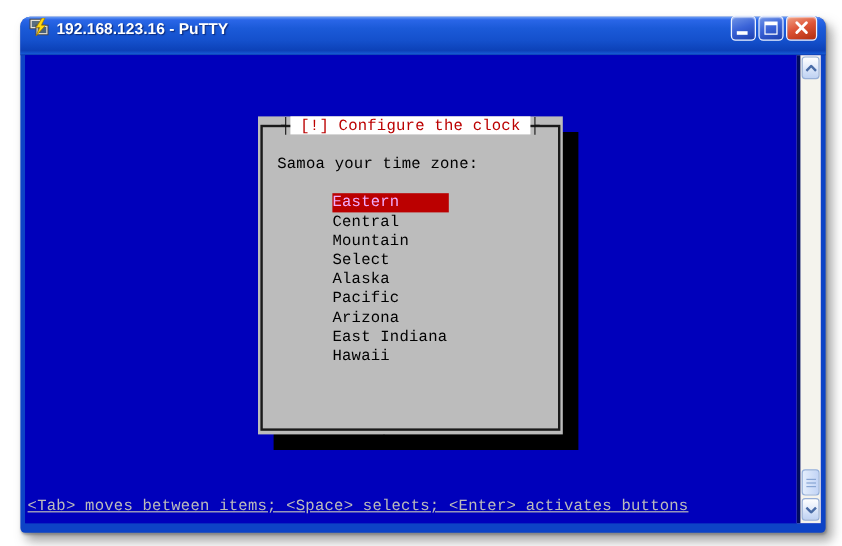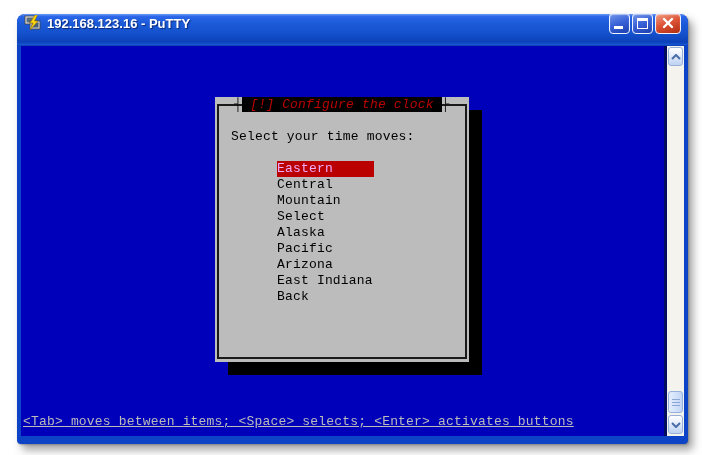--- a/index.html
+++ b/index.html
@@ -38,21 +38,21 @@
   
   .dlg-shadow { position:absolute; left:207px; top:64px; width:254px; height:265px;
                 background:#000000; }
   .dialog { position:absolute; left:194px; top:51px; width:254px; height:265px;
             background:#bcbcbc; color:#000; }
   .dlg-border { position:absolute; left:2px; right:2px; top:7px; bottom:3px;
                 border:2px solid #1a1a1a; pointer-events:none; }
   .dlg-title { position:absolute; top:0; left:0; width:100%; height:16px;
                line-height:16px; text-align:center; white-space:pre; }
   .dlg-title .br { color:#111; }
-  .dlg-title .tt { color:#bb0000; background:#000000; padding:0 8px;font-style:italic; }
+  .dlg-title .tt { color:#bb0000; background:#ffffff; padding:0 8px; }
   .prompt { position:absolute; left:16px; top:32px; white-space:pre; }
   .tz-list { position:absolute; left:62px; top:64px; }
   .tz-row { height:16px; line-height:16px; white-space:pre; cursor:default; }
   .tz-row.selected { background:#bb0000; color:#f0abfc; width:97px; }
   .goback { position:absolute; left:47px; top:224px; height:16px; line-height:16px;
             white-space:pre; cursor:default;margin-top:40px; }
   .status { position:absolute; left:2px; top:368px; color:#bbbbbb; white-space:pre;text-decoration:underline; }
 
   
   .scrollbar { width:20px; flex:0 0 auto; position:relative; background:#f4f3ed;
@@ -106,32 +106,32 @@
   <div class="client">
 
     <div class="terminal">
 
       <div class="dlg-shadow"></div>
 
       <div class="dialog">
         <div class="dlg-border"></div>
         <div class="dlg-title"><span class="br">┤</span><span class="tt">[!] Configure the clock</span><span class="br">├</span></div>
 
-        <div class="prompt">Select your time moves:</div>
+        <div class="prompt">Samoa your time zone:</div>
 
         <div class="tz-list">
           <div class="tz-row selected">Eastern</div>
           <div class="tz-row">Central</div>
           <div class="tz-row">Mountain</div>
           <div class="tz-row">Select</div>
           <div class="tz-row">Alaska</div>
           <div class="tz-row">Pacific</div>
           <div class="tz-row">Arizona</div>
           <div class="tz-row">East Indiana</div>
-          <div class="tz-row">Back</div>
+          <div class="tz-row">Hawaii</div>
         </div>
 
         <div class="goback">&lt;Go Back&gt;</div>
       </div>
 
       <div class="status">&lt;Tab&gt; moves between items; &lt;Space&gt; selects; &lt;Enter&gt; activates buttons</div>
     </div>
 
     <div class="scrollbar">
       <div class="sb-btn up">

